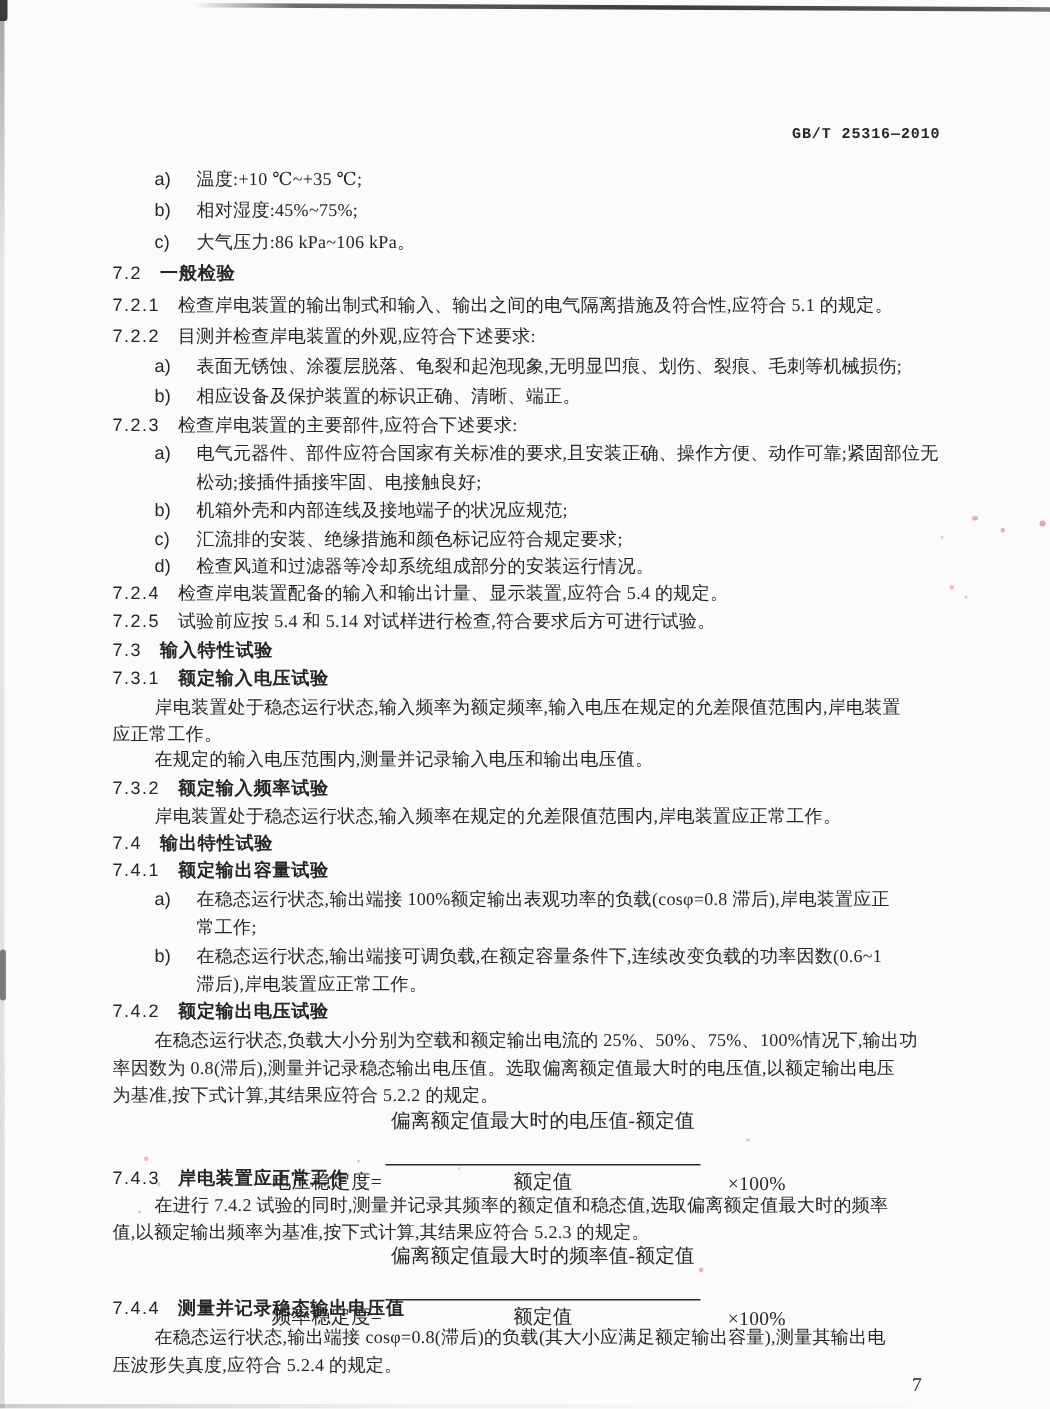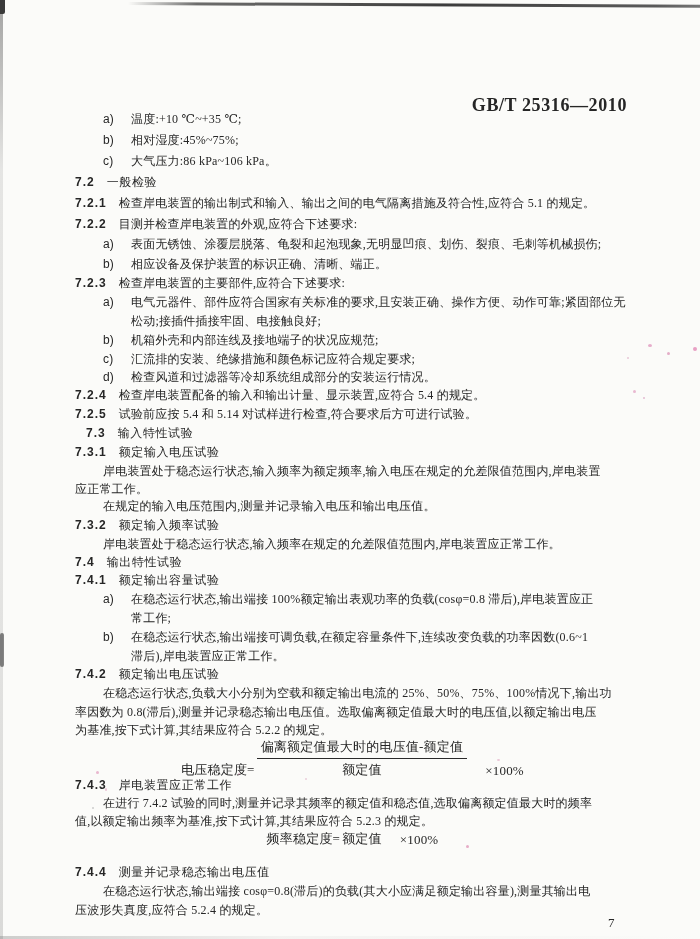--- a/index.html
+++ b/index.html
@@ -13,30 +13,30 @@
   .edge-left{position:absolute;left:0;top:0;width:3px;height:939px;
     background:linear-gradient(180deg,rgba(90,90,90,.55),rgba(150,150,150,.22) 18%,rgba(160,160,160,.25) 60%,rgba(140,140,140,.3));}
   .corner-mark{position:absolute;left:0;top:0;width:5px;height:14px;background:#3a3a3a;border-radius:0 0 2px 0;}
   .edge-smudge{position:absolute;left:0;top:633px;width:4px;height:34px;background:rgba(55,55,55,.6);border-radius:2px;}
   .edge-top{position:absolute;left:128px;top:2px;width:574px;height:3px;
     background:linear-gradient(90deg,rgba(70,70,70,0),rgba(60,60,60,.75) 12%,#3c3c3c 55%,#5a5a5a 92%,#777);
     transform:rotate(0.28deg);transform-origin:left center;}
   .edge-bottom{position:absolute;left:0;bottom:0;width:700px;height:3px;background:linear-gradient(90deg,rgba(120,120,120,.35),rgba(180,180,180,.12) 40%,rgba(200,200,200,0));}
 
   .ln{position:absolute;font-size:12px;line-height:17px;white-space:nowrap;letter-spacing:.2px;}
-  .num{font-family:"Liberation Sans","DejaVu Sans",sans-serif;font-weight:bold;margin-right:12px;letter-spacing:1px;text-align:right;}
+  .num{font-family:"Liberation Sans","DejaVu Sans",sans-serif;font-weight:normal;margin-right:12px;letter-spacing:1px;text-align:right;}
   .lbl{display:inline-block;width:28px;font-family:"Liberation Sans","DejaVu Sans",sans-serif;}
-  .hd-title{font-weight:normal;letter-spacing:.6px;}
+  .hd-title{font-weight:bold;letter-spacing:.6px;}
 
-  .doc-no{position:absolute;top:95px;right:73px;font-size:18px;font-weight:bold;
-    font-family:Liberation Serif, serif;letter-spacing:.6px;}
+  .doc-no{position:absolute;top:85px;right:73px;font-size:10px;font-weight:bold;
+    font-family:Liberation Mono, monospace;letter-spacing:.6px;}
 
   .formula{position:absolute;left:75px;width:555px;display:flex;justify-content:center;align-items:flex-end;font-size:13px;letter-spacing:.2px;}
   .frac{display:inline-flex;flex-direction:column;text-align:center;margin:0 2px;}
-  .f-num{border-bottom:1.3px solid #2a2a2a;padding:0 4px 2px;}
+  .f-num{border-bottom:1.3px solid #2a2a2a;padding:0 4px 20px;}
   .f-den{padding-top:2px;}
   .f-rhs{margin-left:16px;}
 
   .pageno{position:absolute;left:608px;top:915px;font-size:13px;}
 
   .spk{position:absolute;border-radius:50%;}
 </style>
 </head>
 <body>
 
@@ -59,21 +59,21 @@
 <div class="ln" style="left:103px;top:256px"><span class="lbl">b)</span><span>相应设备及保护装置的标识正确、清晰、端正。</span></div>
 <div class="ln" style="left:75px;top:275px"><span class="num">7.2.3</span><span>检查岸电装置的主要部件,应符合下述要求:</span></div>
 <div class="ln" style="left:103px;top:294px"><span class="lbl">a)</span><span>电气元器件、部件应符合国家有关标准的要求,且安装正确、操作方便、动作可靠;紧固部位无</span></div>
 <div class="ln" style="left:131px;top:313px"><span>松动;接插件插接牢固、电接触良好;</span></div>
 <div class="ln" style="left:103px;top:332px"><span class="lbl">b)</span><span>机箱外壳和内部连线及接地端子的状况应规范;</span></div>
 <div class="ln" style="left:103px;top:351px"><span class="lbl">c)</span><span>汇流排的安装、绝缘措施和颜色标记应符合规定要求;</span></div>
 <div class="ln" style="left:103px;top:369px"><span class="lbl">d)</span><span>检查风道和过滤器等冷却系统组成部分的安装运行情况。</span></div>
 <div class="ln" style="left:75px;top:387px"><span class="num">7.2.4</span><span>检查岸电装置配备的输入和输出计量、显示装置,应符合 5.4 的规定。</span></div>
 <div class="ln" style="left:75px;top:406px"><span class="num">7.2.5</span><span>试验前应按 5.4 和 5.14 对试样进行检查,符合要求后方可进行试验。</span></div>
 
-<div class="ln" style="left:86px;top:425px"><span class="num">7.3</span><span class="hd-title">输入特性试验</span></div>
+<div class="ln" style="left:75px;top:425px"><span class="num">7.3</span><span class="hd-title">输入特性试验</span></div>
 <div class="ln" style="left:75px;top:444px"><span class="num">7.3.1</span><span class="hd-title">额定输入电压试验</span></div>
 <div class="ln" style="left:103px;top:463px">岸电装置处于稳态运行状态,输入频率为额定频率,输入电压在规定的允差限值范围内,岸电装置</div>
 <div class="ln" style="left:75px;top:481px">应正常工作。</div>
 <div class="ln" style="left:103px;top:498px">在规定的输入电压范围内,测量并记录输入电压和输出电压值。</div>
 <div class="ln" style="left:75px;top:517px"><span class="num">7.3.2</span><span class="hd-title">额定输入频率试验</span></div>
 <div class="ln" style="left:103px;top:536px">岸电装置处于稳态运行状态,输入频率在规定的允差限值范围内,岸电装置应正常工作。</div>
 
 <div class="ln" style="left:75px;top:554px"><span class="num">7.4</span><span class="hd-title">输出特性试验</span></div>
 <div class="ln" style="left:75px;top:572px"><span class="num">7.4.1</span><span class="hd-title">额定输出容量试验</span></div>
 <div class="ln" style="left:103px;top:591px"><span class="lbl">a)</span><span>在稳态运行状态,输出端接 100%额定输出表观功率的负载(cosφ=0.8 滞后),岸电装置应正</span></div>
@@ -94,20 +94,21 @@
     <span class="f-rhs">×100%</span>
 </div>
 
 <div class="ln" style="left:75px;top:777px"><span class="num">7.4.3</span><span class="hd-title">岸电装置应正常工作</span></div>
 <div class="ln" style="left:103px;top:795px">在进行 7.4.2 试验的同时,测量并记录其频率的额定值和稳态值,选取偏离额定值最大时的频率</div>
 <div class="ln" style="left:75px;top:813px">值,以额定输出频率为基准,按下式计算,其结果应符合 5.2.3 的规定。</div>
 
 <div class="formula" style="top:828px">
   <span class="f-lhs">频率稳定度=</span>
     <span class="frac">
+      <span class="f-num">偏离额定值最大时的频率值-额定值</span>
       <span class="f-den">额定值</span>
     </span>
     <span class="f-rhs">×100%</span>
 </div>
 
 <div class="ln" style="left:75px;top:864px"><span class="num">7.4.4</span><span class="hd-title">测量并记录稳态输出电压值</span></div>
 <div class="ln" style="left:103px;top:883px">在稳态运行状态,输出端接 cosφ=0.8(滞后)的负载(其大小应满足额定输出容量),测量其输出电</div>
 <div class="ln" style="left:75px;top:902px">压波形失真度,应符合 5.2.4 的规定。</div>
 
 <div class="pageno">7</div>

